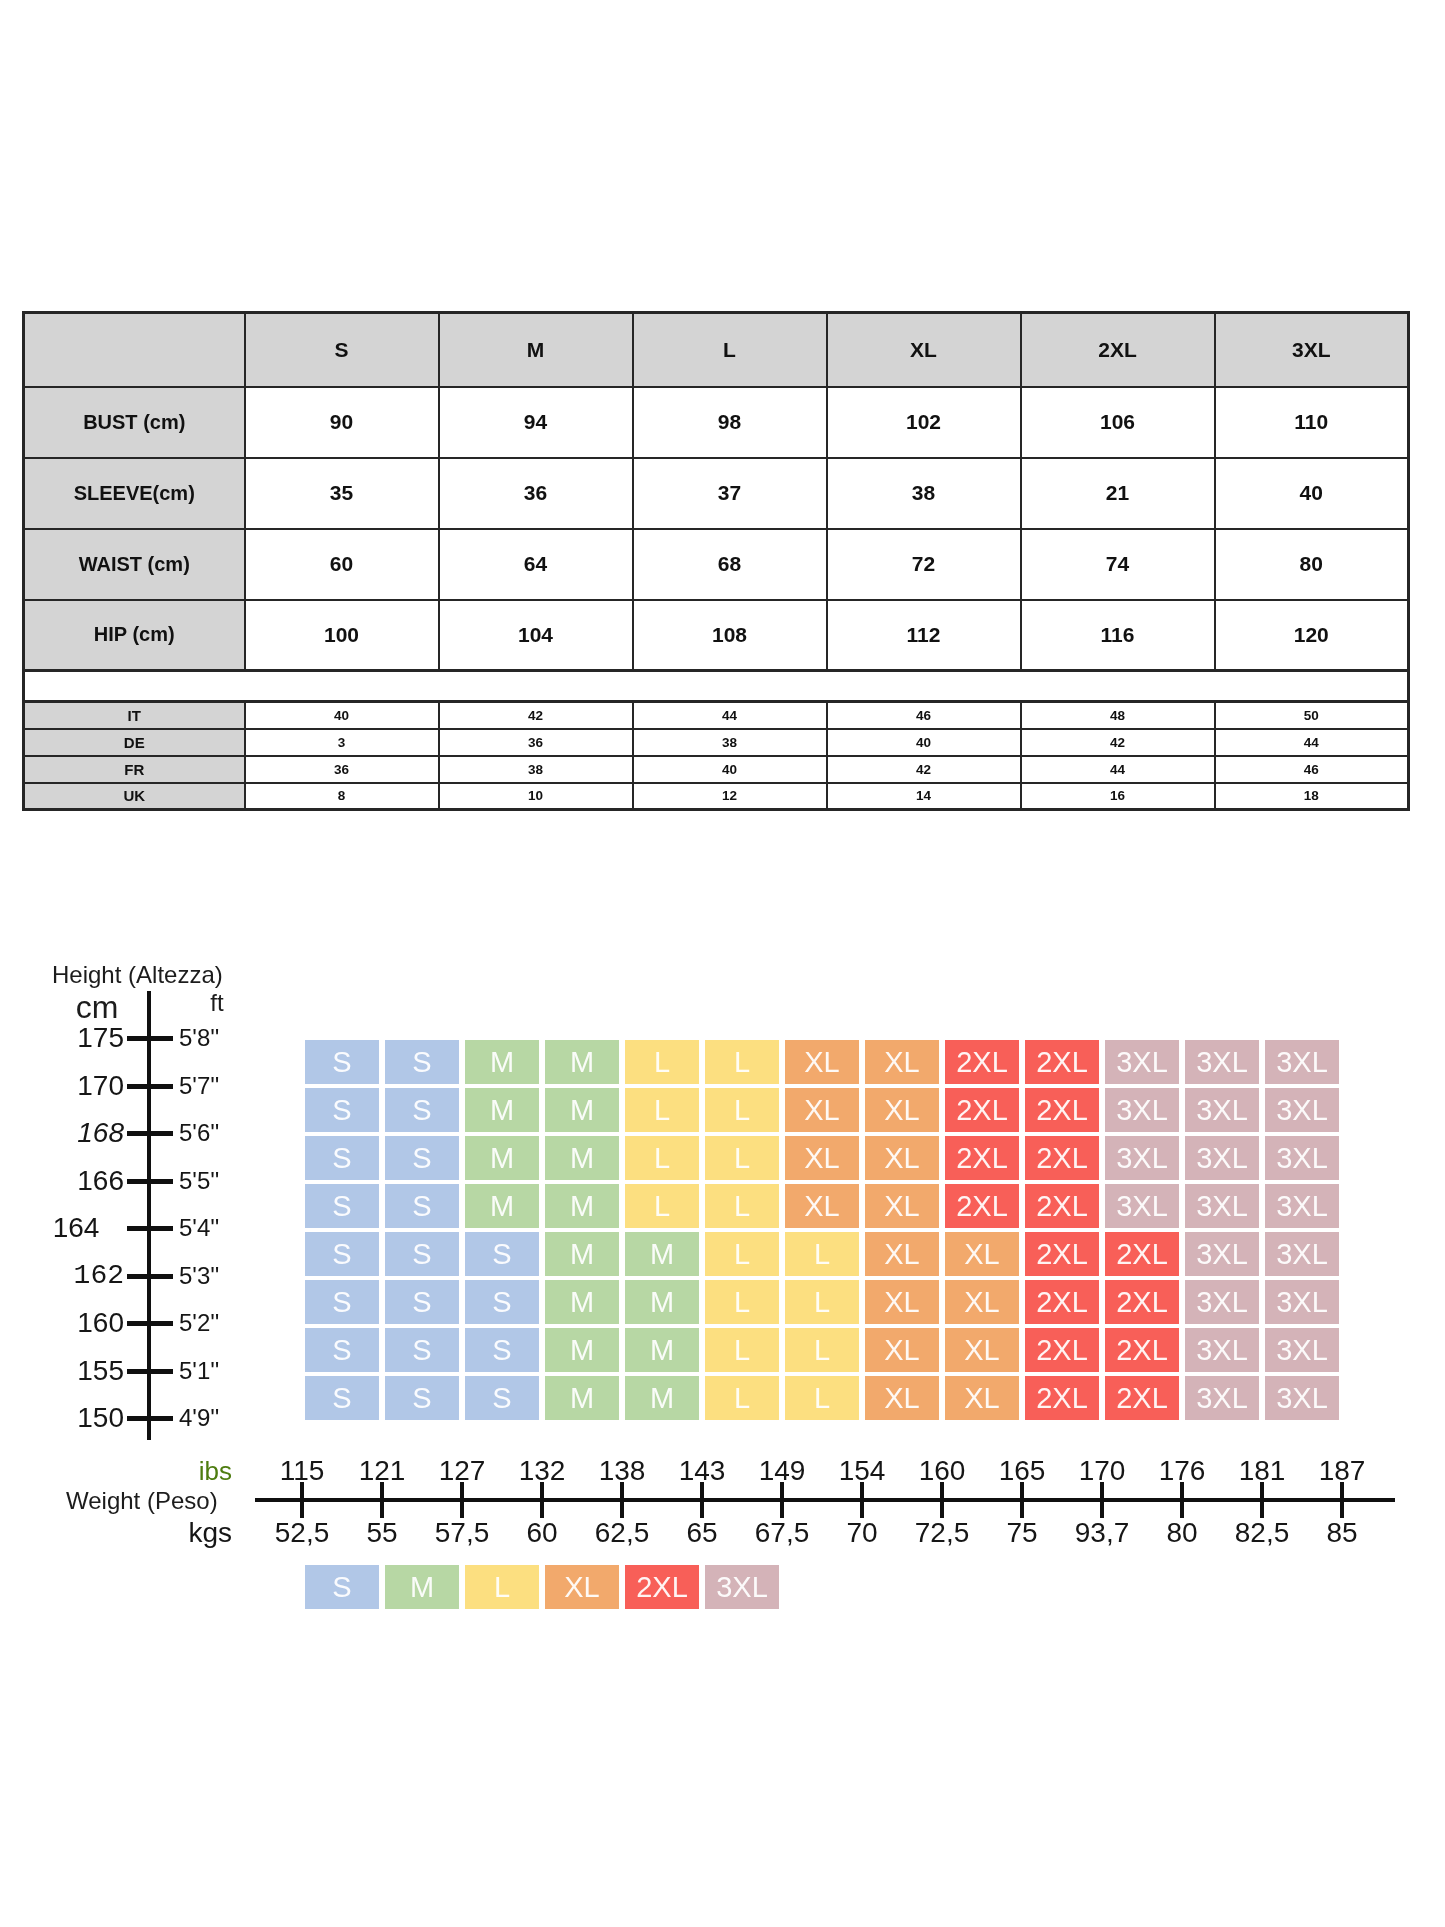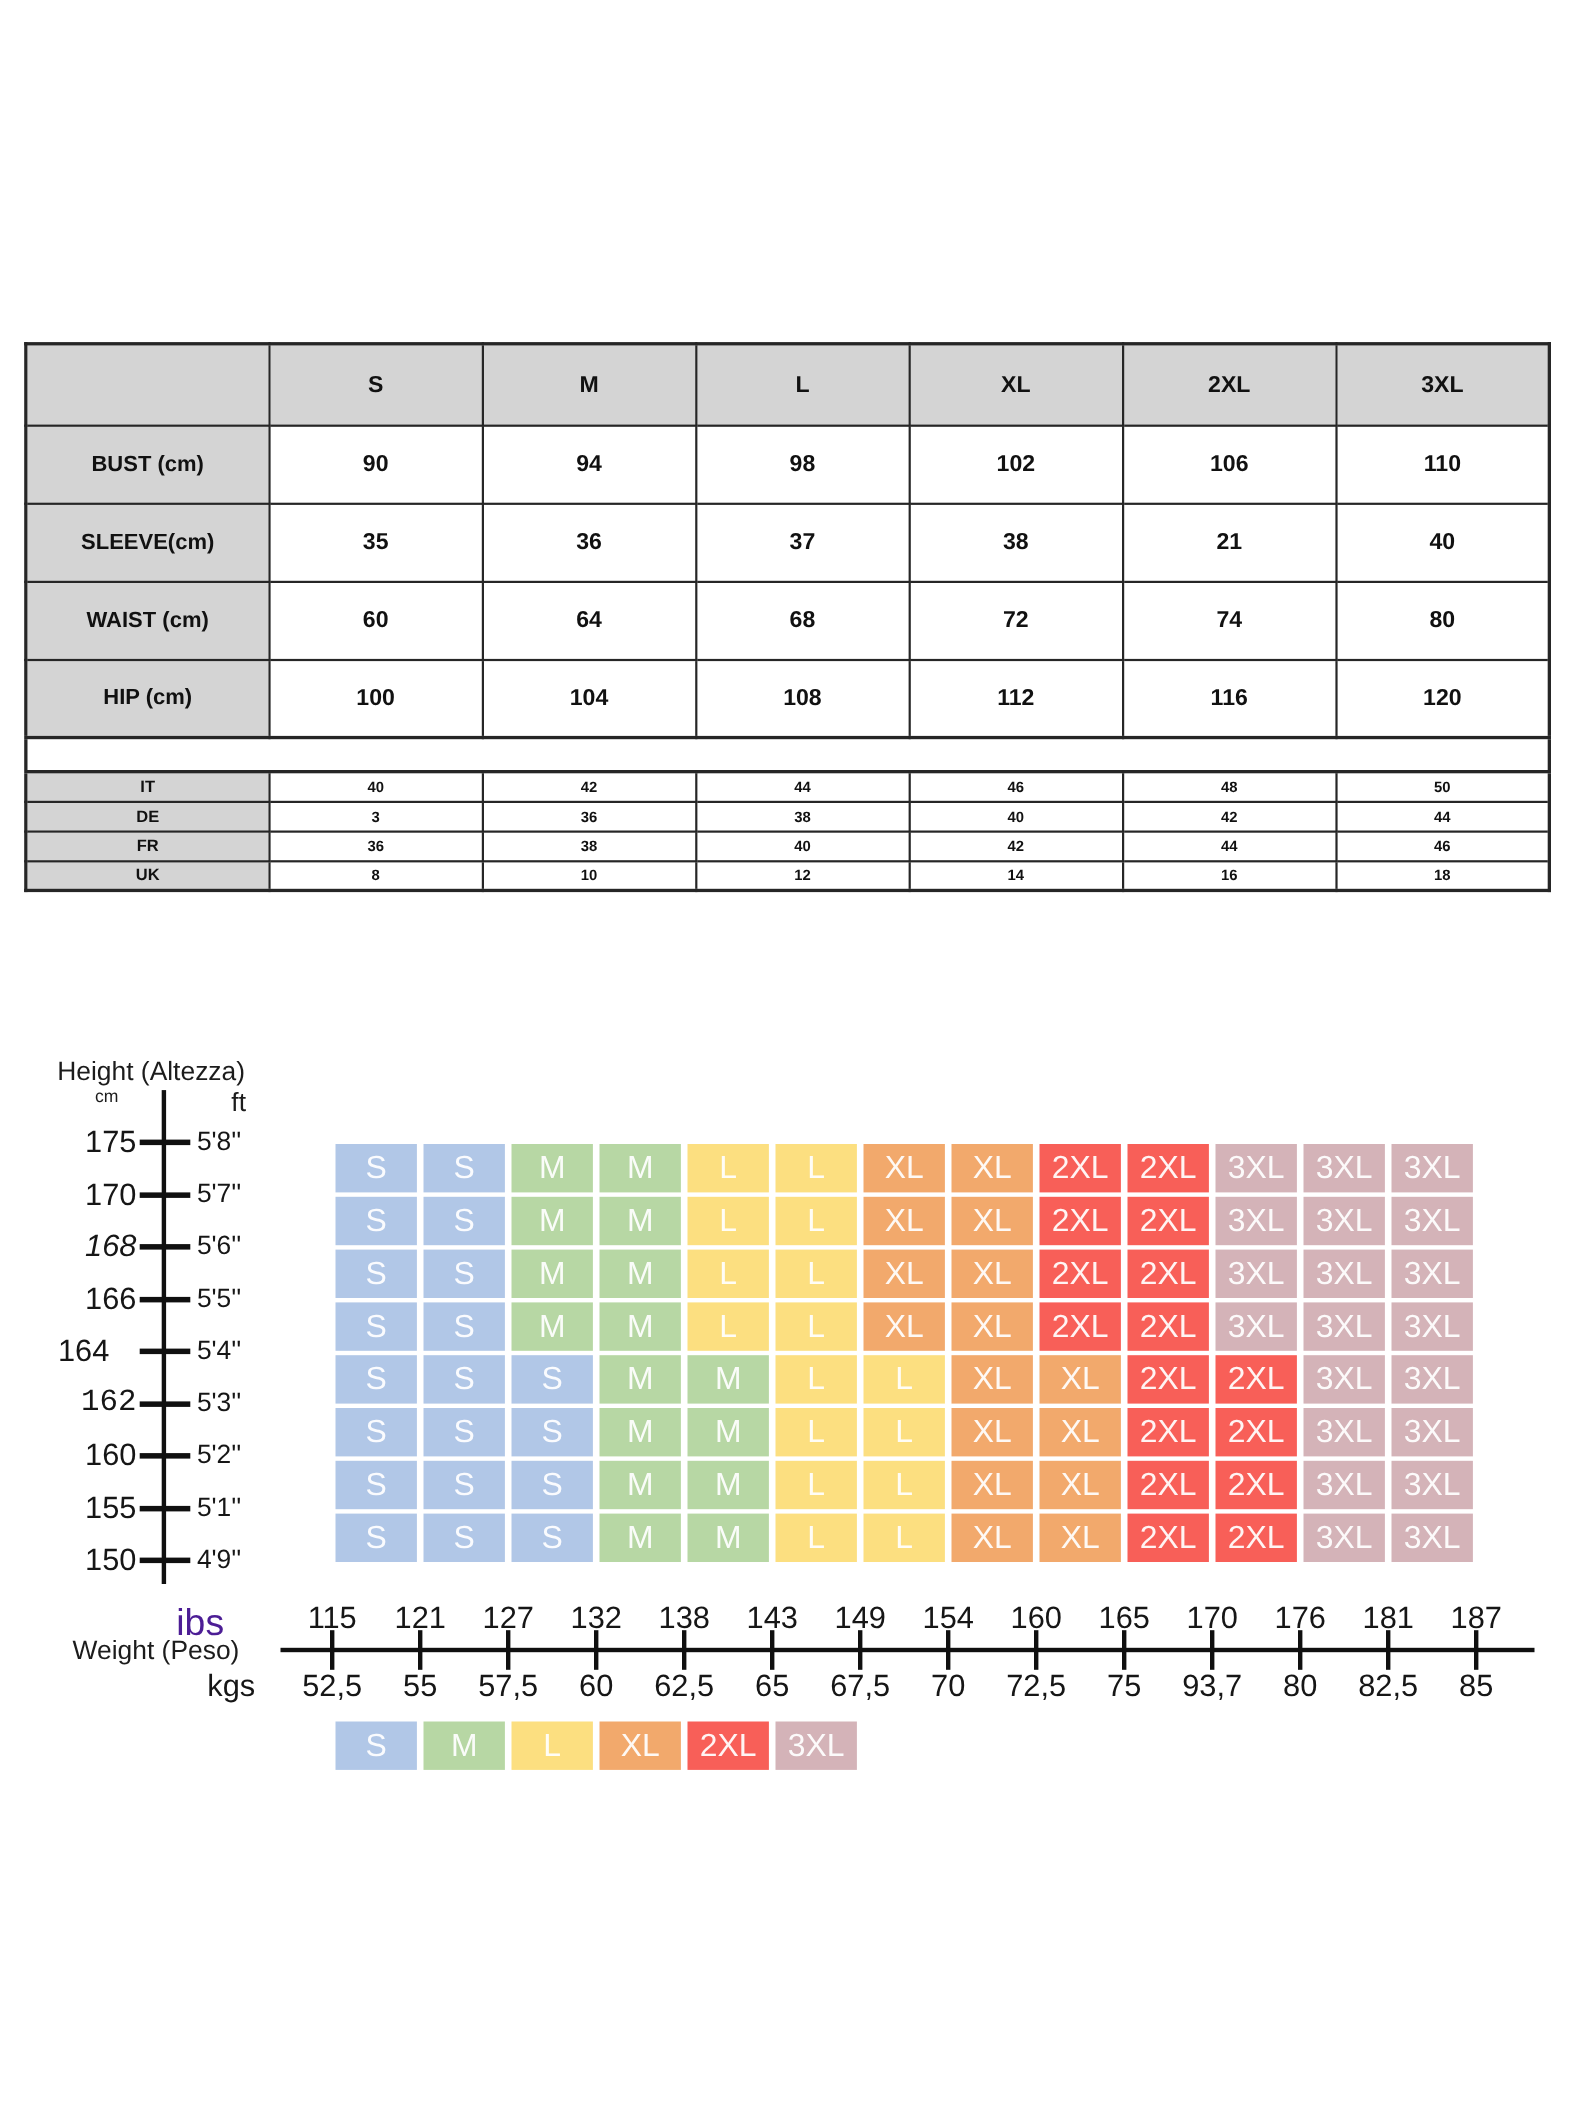--- a/index.html
+++ b/index.html
@@ -24,30 +24,30 @@
   td.row-label{background:#d4d4d4;font-size:20px;font-weight:700;}
   tr.main-row td.cell-value{background:#fff;font-size:21px;font-weight:600;}
   tr.gap-row{height:31px;}
   tr.gap-row td{border-left:none;border-right:none;border-top:3px solid #262626;border-bottom:3px solid #262626;background:#fff;}
   tr.conv-row{height:27px;}
   tr.conv-row td.row-label{font-size:15px;}
   tr.conv-row td.cell-value{background:#fff;font-size:13.5px;font-weight:700;}
   
   .abs{position:absolute;}
   .chart-title{left:52px;top:961px;font-size:24px;color:#1c1c1c;}
-  .unit-cm{left:64px;top:989px;width:66px;text-align:center;font-size:16px;color:#1c1c1c;}
+  .unit-cm{left:64px;top:989px;width:66px;text-align:center;font-size:32px;color:#1c1c1c;}
   .unit-ft{left:192px;top:989px;width:50px;text-align:center;font-size:24px;color:#1c1c1c;}
   .height-axis-line{left:147px;top:991px;width:4px;height:449px;background:#101010;}
   .height-tick{left:127px;width:46px;height:5px;background:#101010;}
   .height-cm-label{left:28px;width:96px;text-align:right;font-size:28px;line-height:32px;color:#161616;}
   .height-ft-label{left:179px;width:110px;text-align:left;font-size:24px;line-height:32px;color:#161616;}
   .grid-cell{width:74px;height:44px;line-height:44px;text-align:center;
     font-size:29px;color:rgba(255,255,255,0.93);overflow:hidden;}
   .axis-num{width:80px;text-align:center;font-size:28px;line-height:32px;color:#161616;}
-  .unit-ibs{left:132px;top:1456px;width:100px;text-align:center;font-size:34px;color:#4c1d95;}
+  .unit-ibs{left:132px;top:1456px;width:100px;text-align:right;font-size:26px;color:#4d7c0f;}
   .unit-kgs{left:132px;top:1517px;width:100px;text-align:right;font-size:28px;color:#161616;}
   .weight-label{left:66px;top:1487px;font-size:24px;color:#1c1c1c;}
   .weight-axis-line{left:255px;top:1498px;width:1140px;height:4px;background:#101010;}
   .weight-tick{top:1482px;width:4px;height:36px;background:#101010;}
   .legend-swatch{top:1565px;width:74px;height:44px;line-height:44px;text-align:center;
     font-size:29px;color:rgba(255,255,255,0.93);}
 </style>
 </head>
 <body>
 

